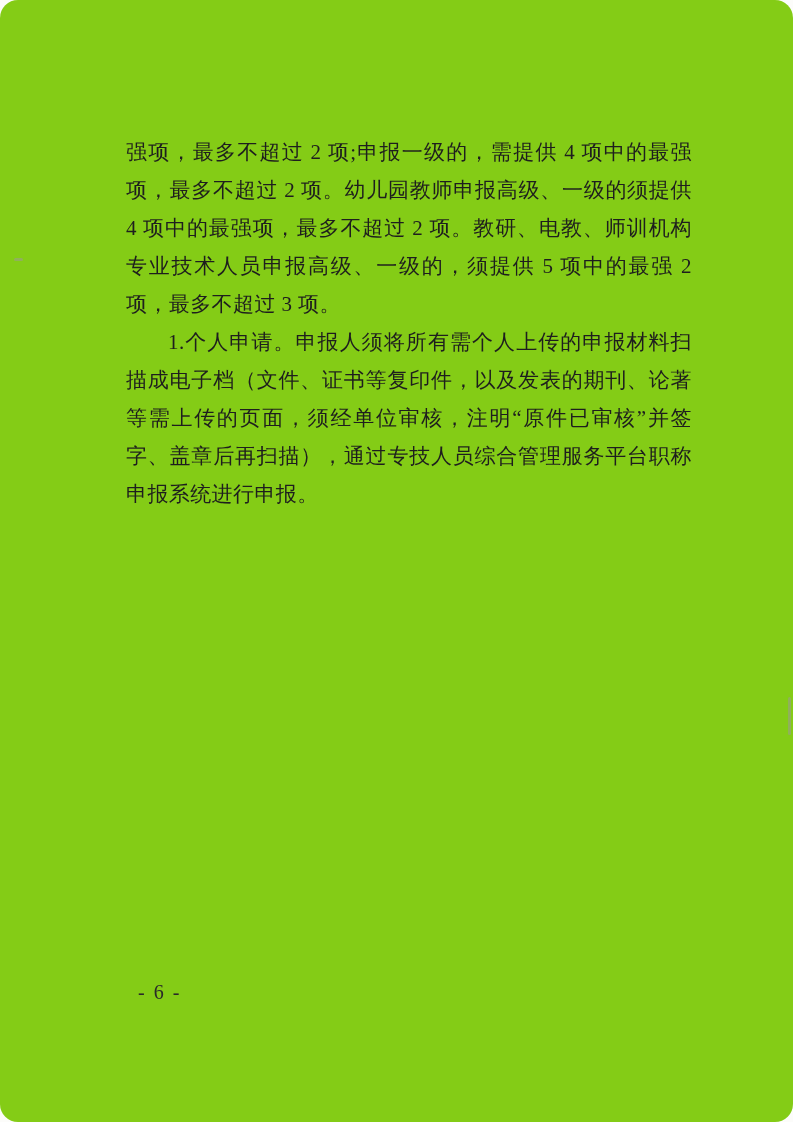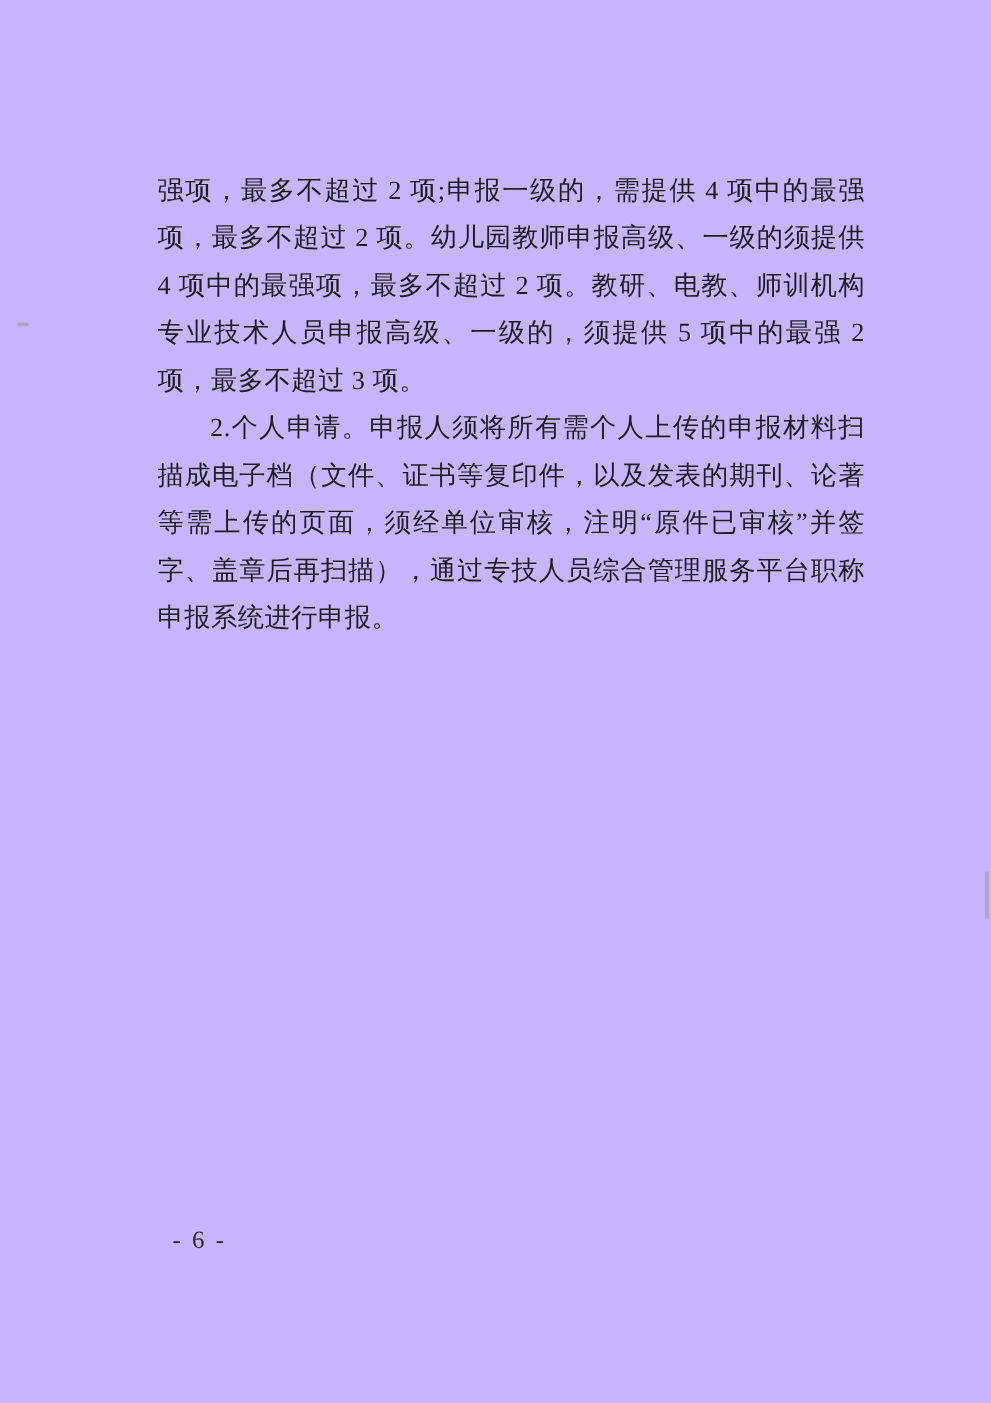--- a/index.html
+++ b/index.html
@@ -12,21 +12,22 @@
     position: relative;
     background: #fcfcfa;
     overflow: hidden;
     font-family: "Liberation Serif", "DejaVu Serif", serif;
   }
   .page {
     position: absolute;
     left: 0; top: 0;
     width: 793px;
     height: 1122px;
-    background: #c4b5fd;
+    background: #84cc16;
+    border-radius: 18px;
   }
   .content {
     position: absolute;
     left: 126px;
     top: 133px;
     width: 566px;
     color: #1e1e1e;
   }
   .para {
     margin: 0;
@@ -74,21 +75,21 @@
     border-radius: 2px;
   }
 </style>
 </head>
 <body>
 
 <div class="page">
 
   <div class="content">
     <p class="para no-indent">强项，最多不超过 2 项;申报一级的，需提供 4 项中的最强项，最多不超过 2 项。幼儿园教师申报高级、一级的须提供 4 项中的最强项，最多不超过 2 项。教研、电教、师训机构专业技术人员申报高级、一级的，须提供 5 项中的最强 2 项，最多不超过 3 项。</p>
-    <p class="para indent">2.个人申请。申报人须将所有需个人上传的申报材料扫描成电子档（文件、证书等复印件，以及发表的期刊、论著等需上传的页面，须经单位审核，注明“原件已审核”并签字、盖章后再扫描），通过专技人员综合管理服务平台职称申报系统进行申报。</p>
+    <p class="para indent">1.个人申请。申报人须将所有需个人上传的申报材料扫描成电子档（文件、证书等复印件，以及发表的期刊、论著等需上传的页面，须经单位审核，注明“原件已审核”并签字、盖章后再扫描），通过专技人员综合管理服务平台职称申报系统进行申报。</p>
   </div>
 
   <div class="page-number">- 6 -</div>
 
   <div class="artifact artifact-left"></div>
   <div class="artifact artifact-right"></div>
 
 </div>
 
 </body></html>

